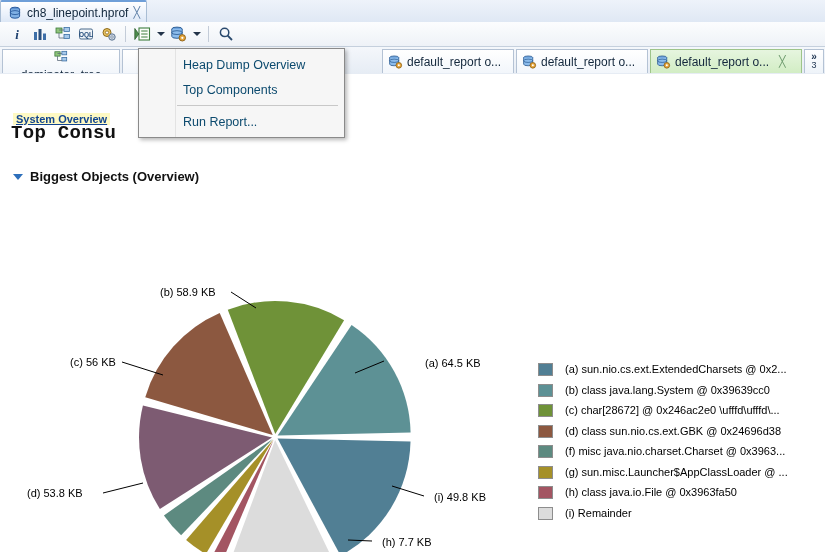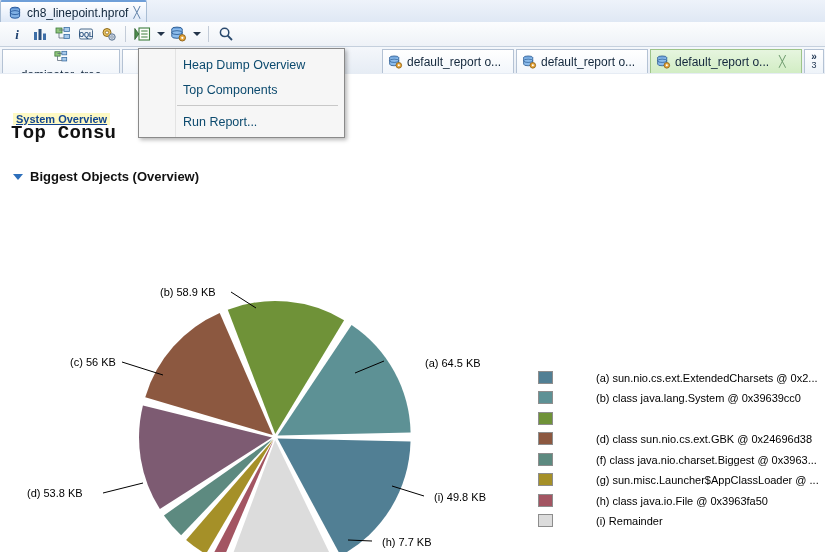--- a/index.html
+++ b/index.html
@@ -107,21 +107,21 @@
   }
 
   
   .chartwrap{position:absolute;left:0;top:118px;width:825px;height:360px;}
   svg{display:block;}
   .pielabel{font-family:"Liberation Sans",sans-serif;font-size:11px;fill:#000;}
   .totallabel{font-family:"Liberation Sans",sans-serif;font-size:11.5px;font-weight:bold;fill:#000;}
 
   
   .legend{position:absolute;left:538px;top:289px;}
-  .lrow{display:flex;align-items:flex-end;height:20.5px;gap:31px;}
+  .lrow{display:flex;align-items:flex-start;height:20.5px;}
   .lsw{
     width:15px;height:13px;border:1px solid #8d8d8d;margin-right:12px;flex:0 0 auto;
     box-sizing:border-box;
   }
   .ltxt{font-size:11px;color:#000;white-space:nowrap;}
 
   
   .menu{
     position:absolute;left:138px;top:48px;width:205px;
     background:#f6f6f6;border:1px solid #8a8a8a;
@@ -366,28 +366,29 @@
         <div class="lrow">
           <span class="lsw" style="background: rgb(81, 127, 148);"></span>
           <span class="ltxt">(a)  sun.nio.cs.ext.ExtendedCharsets @ 0x2...</span>
         </div>
         <div class="lrow">
           <span class="lsw" style="background: rgb(93, 145, 149);"></span>
           <span class="ltxt">(b)  class java.lang.System @ 0x39639cc0</span>
         </div>
         <div class="lrow">
           <span class="lsw" style="background: rgb(111, 146, 56);"></span>
+          <span class="ltxt">(c)  char[28672] @ 0x246ac2e0  \ufffd\ufffd\...</span>
         </div>
         <div class="lrow">
           <span class="lsw" style="background: rgb(140, 88, 64);"></span>
           <span class="ltxt">(d)  class sun.nio.cs.ext.GBK @ 0x24696d38</span>
         </div>
         <div class="lrow">
           <span class="lsw" style="background: rgb(93, 138, 128);"></span>
-          <span class="ltxt">(f)  class java.nio.charset.Biggest @ 0x3963...</span>
+          <span class="ltxt">(f)  misc java.nio.charset.Charset @ 0x3963...</span>
         </div>
         <div class="lrow">
           <span class="lsw" style="background: rgb(165, 144, 40);"></span>
           <span class="ltxt">(g)  sun.misc.Launcher$AppClassLoader @ ...</span>
         </div>
         <div class="lrow">
           <span class="lsw" style="background: rgb(163, 85, 98);"></span>
           <span class="ltxt">(h)  class java.io.File @ 0x3963fa50</span>
         </div>
         <div class="lrow">

